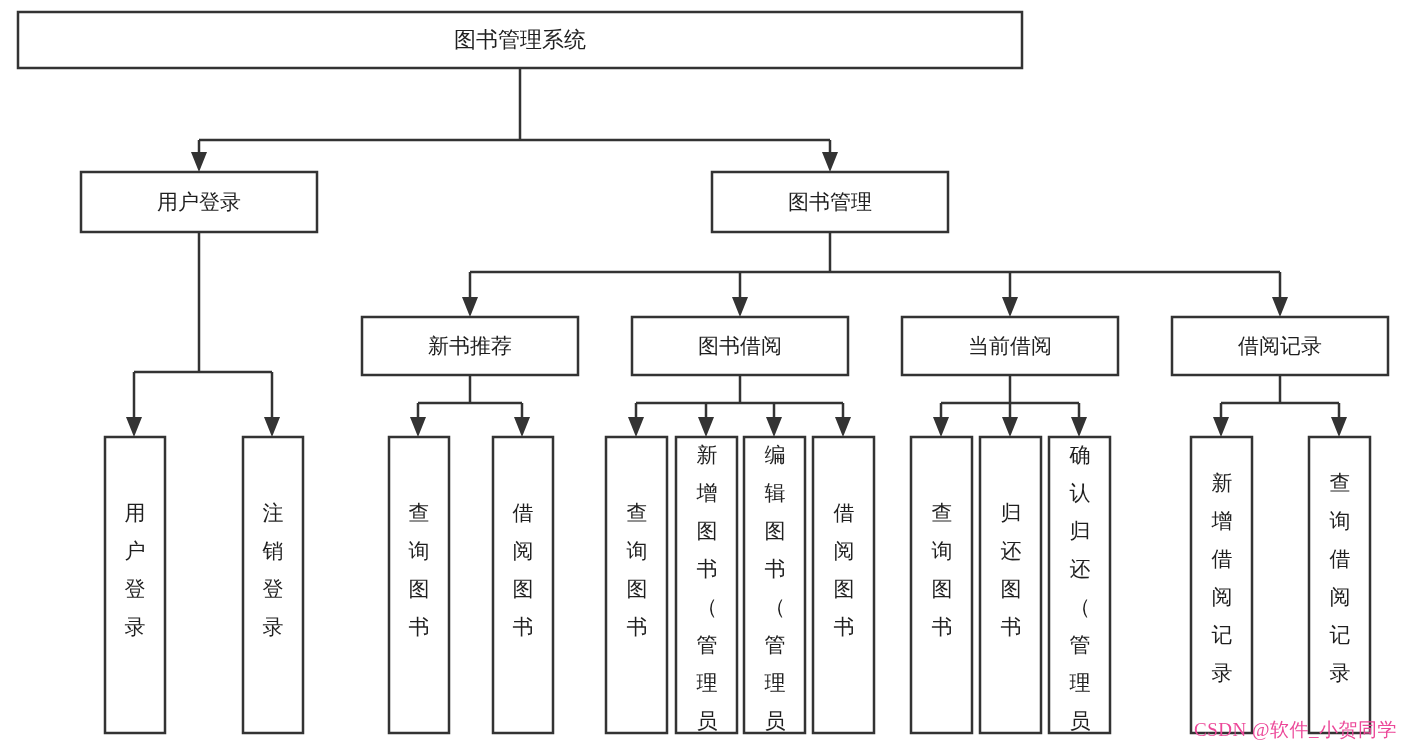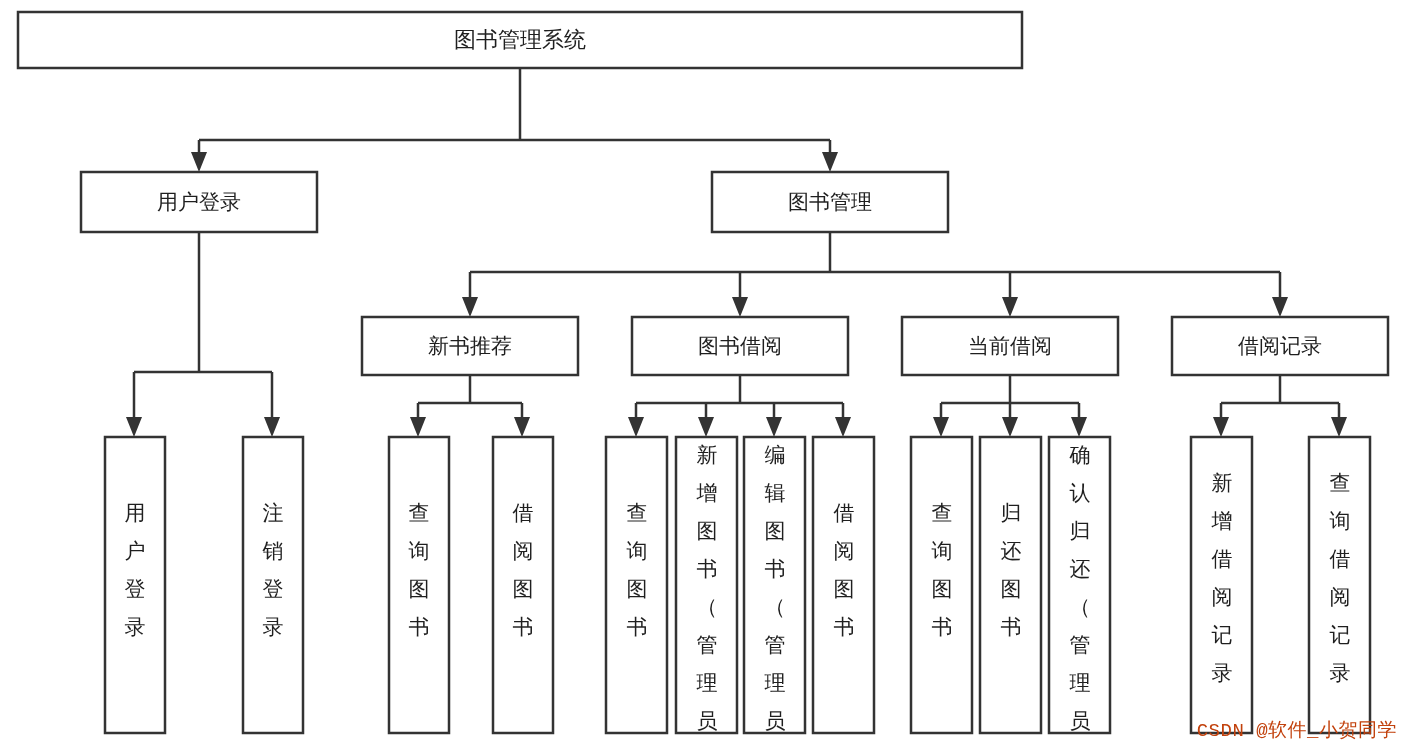--- a/index.html
+++ b/index.html
@@ -47,23 +47,23 @@
     stroke-linecap: butt;
   }
   .arrow-head {
     fill: #333333;
     stroke: none;
   }
   .watermark {
     position: absolute;
     right: 8px;
     bottom: 4px;
-    font-family: Liberation Mono, monospace;
+    font-family: Liberation Serif, serif;
     font-size: 19px;
-    color: #c2410c;
+    color: #ec4899;
     white-space: nowrap;
     letter-spacing: 0.5px;
     pointer-events: none;
   }
 </style>
 </head>
 <body>
 
 <svg id="diagram" viewBox="0 0 1405 747" xmlns="http://www.w3.org/2000/svg">
 

